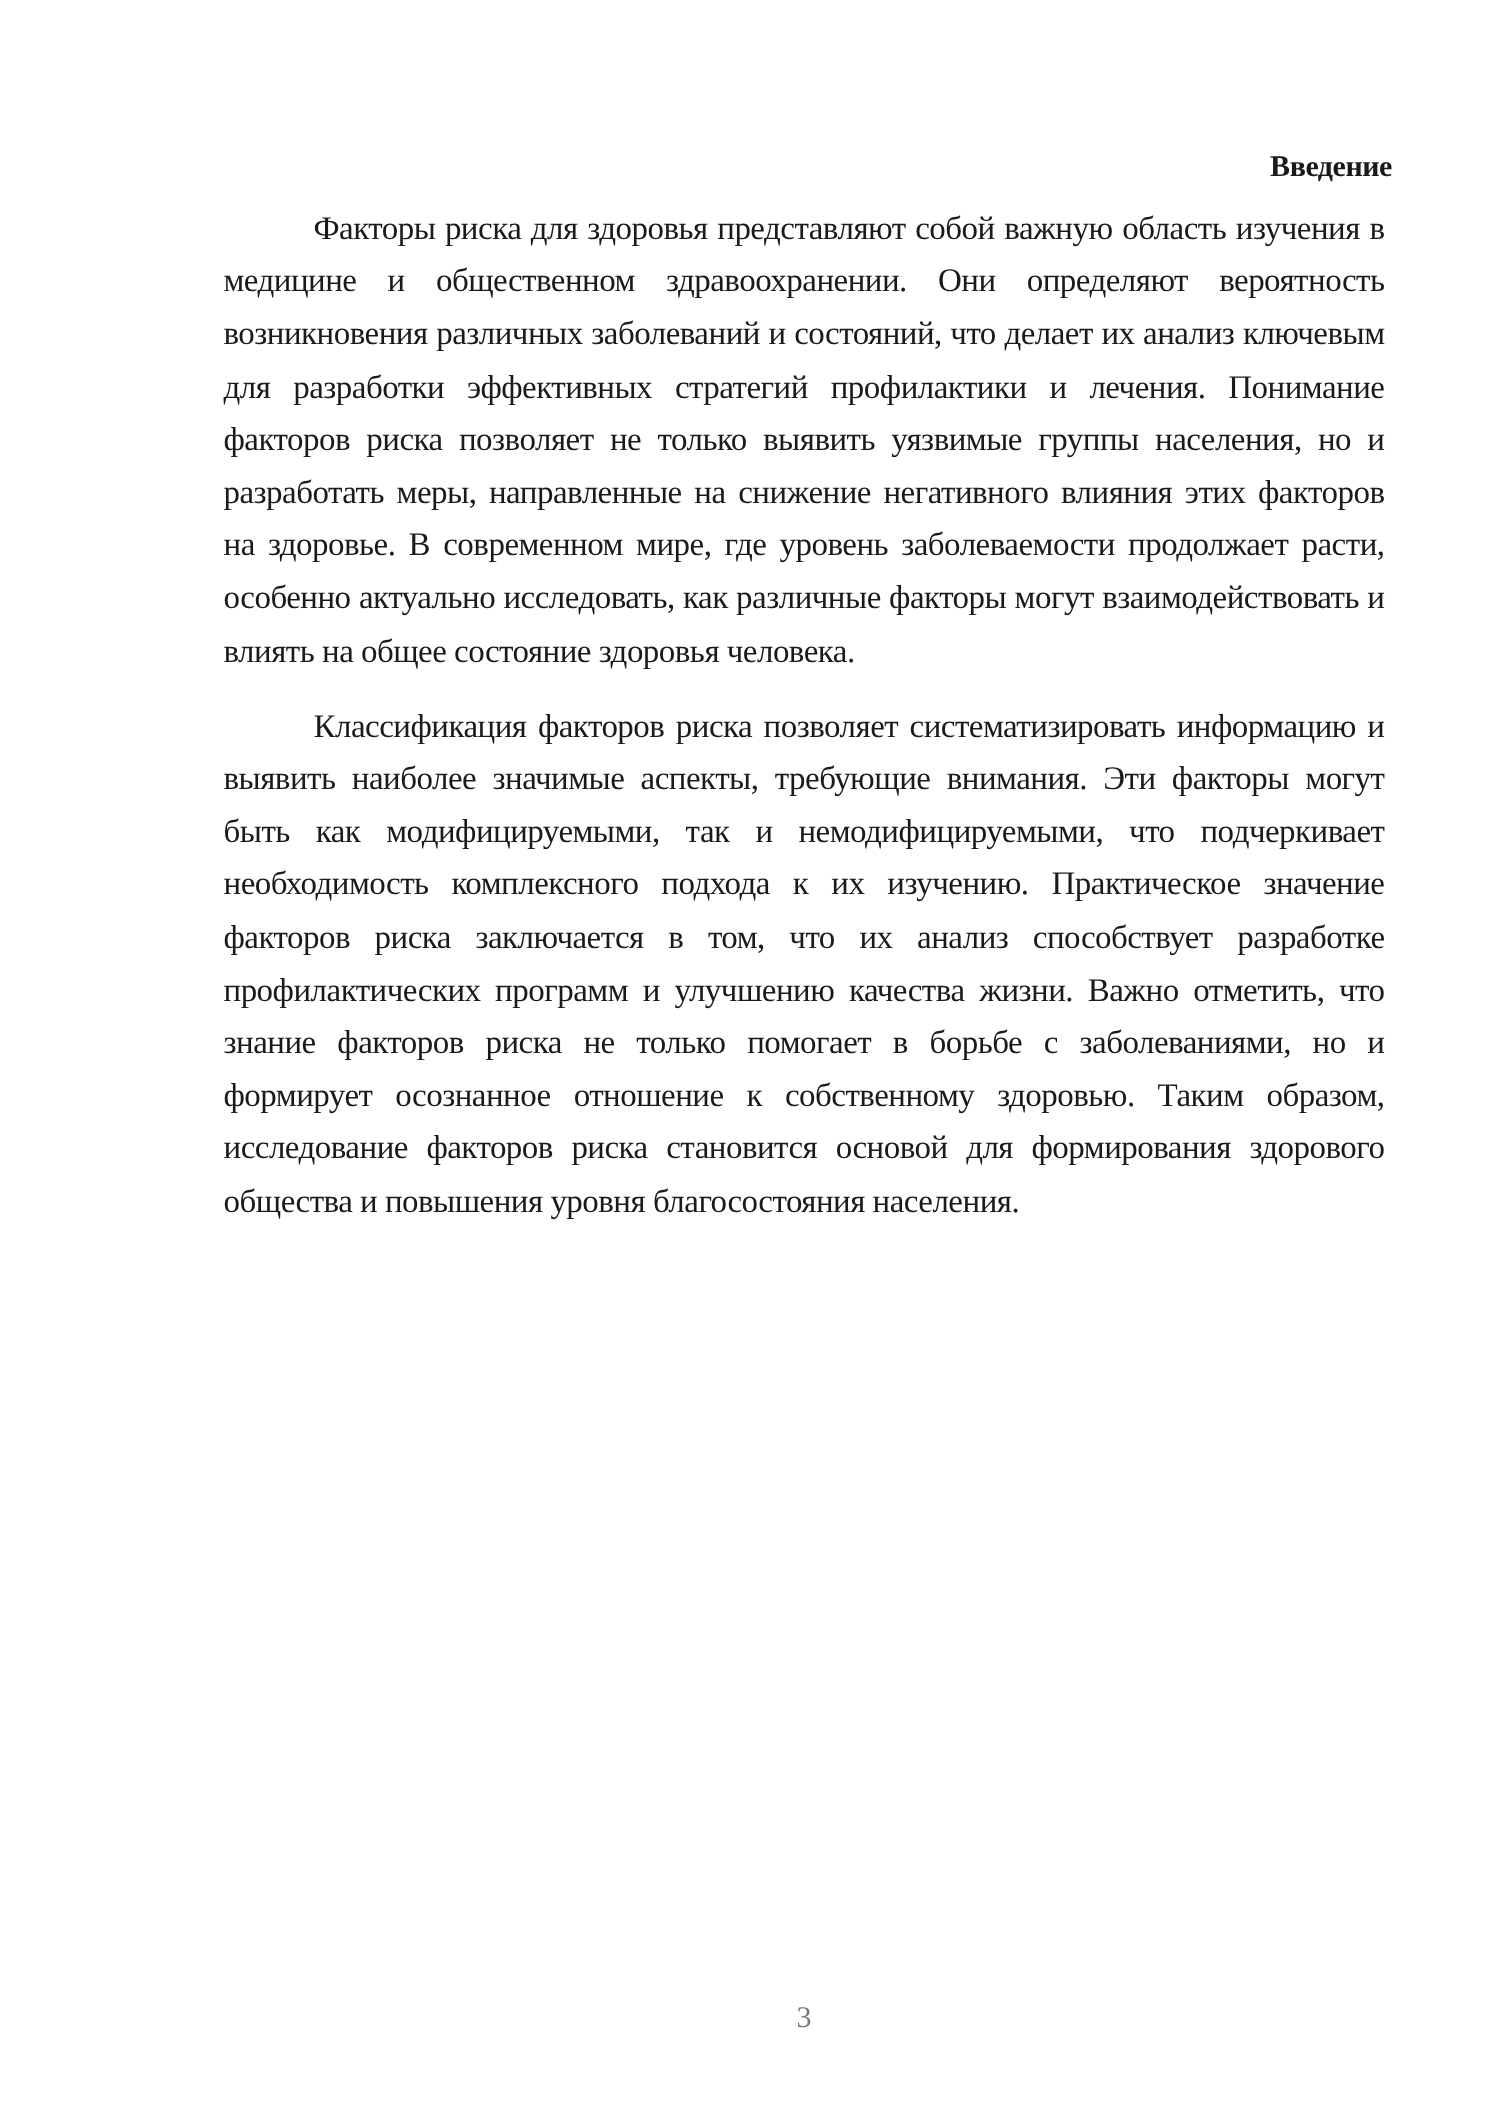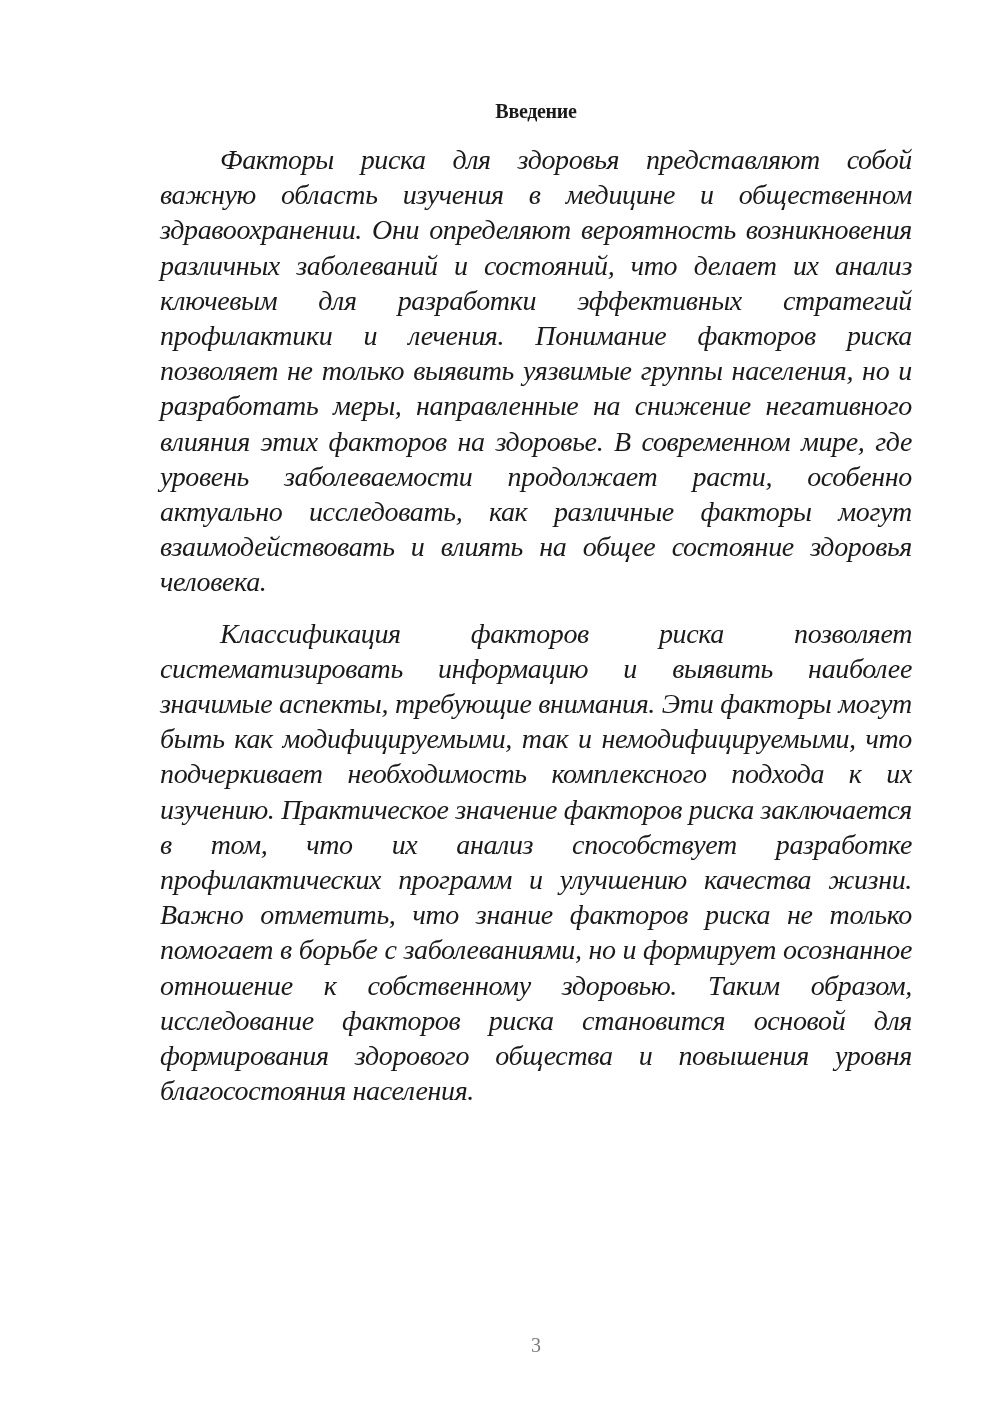--- a/index.html
+++ b/index.html
@@ -22,37 +22,36 @@
       height: 1414px;
       background: #ffffff;
     }
     .content {
       position: absolute;
       left: 144px;
       top: 96px;
       width: 784px;
     }
     .heading {
-      text-align: center;
+      text-align: right;
       font-weight: bold;
       font-size: 20px;
       line-height: 30px;
       margin: 0 0 8px 0;
       letter-spacing: -0.3px;
       padding-left: 0px;
     }
     .para {
-      font-size: 28px;
+      font-size: 22px;
       line-height: 35.2px;
       text-align: justify;
       text-indent: 60px;
-      margin: 16px;
+      margin: 5px;
       letter-spacing: -0.35px;
       word-spacing: 0px;
-      font-style: italic;
     }
     .para + .para {
       margin-top: 15px;
     }
     .page-number {
       position: absolute;
       top: 1334px;
       left: 0;
       width: 1000px;
       text-align: center;

